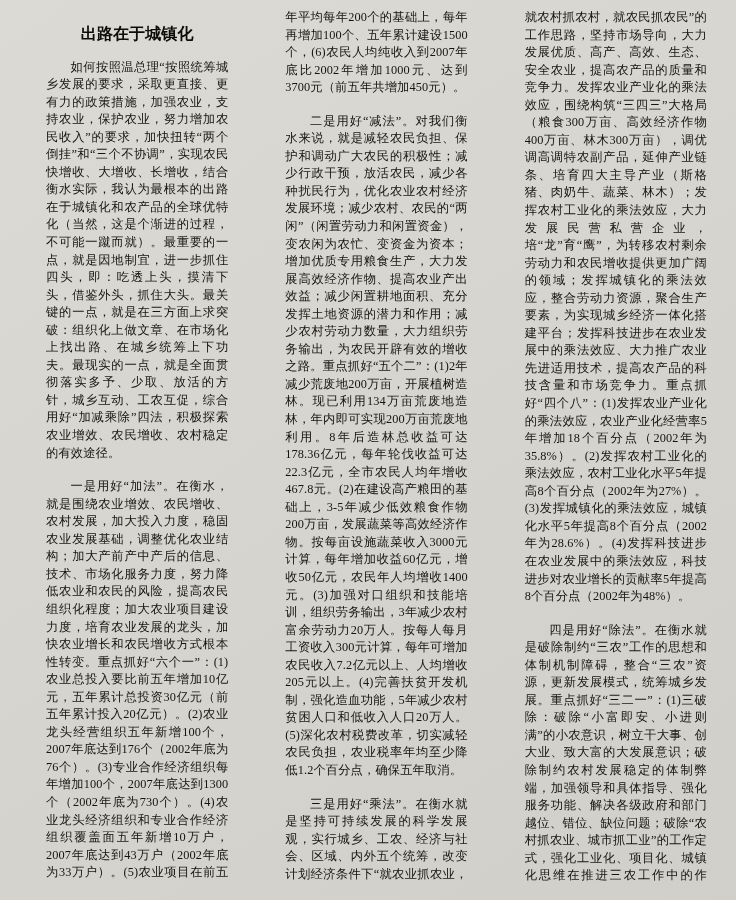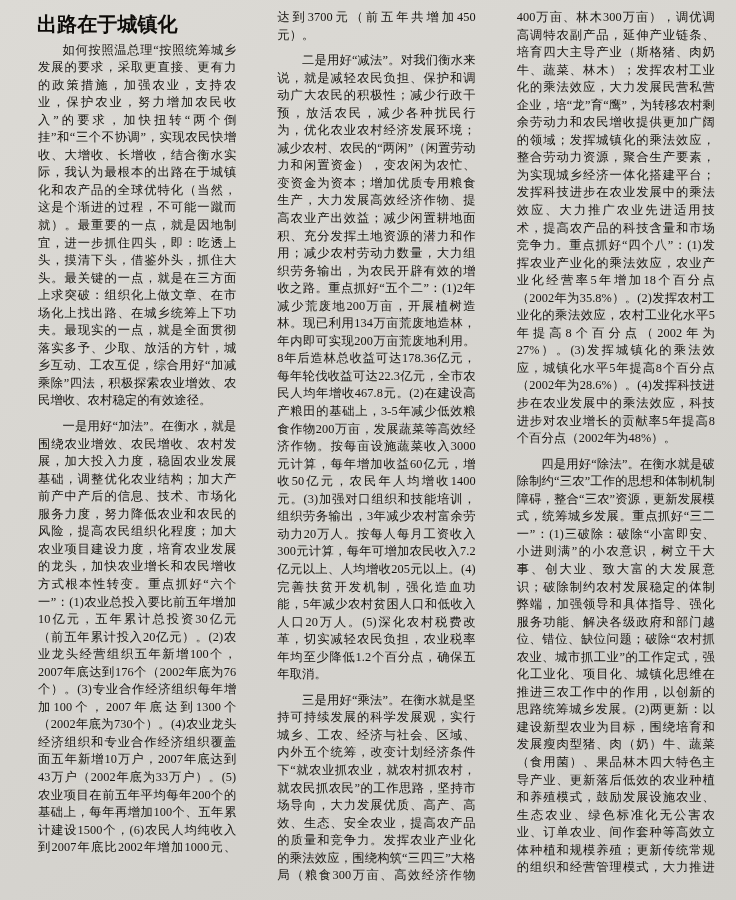--- a/index.html
+++ b/index.html
@@ -26,31 +26,31 @@
     column-gap: 25px;
     column-fill: auto;
     font-family: "Liberation Serif", "DejaVu Serif", serif;
     font-size: 12.3px;
     line-height: 17.55px;
     color: #161410;
     text-align: justify;
     letter-spacing: 0.1px;
   }
   .article-title {
-    font-size: 20px;
+    font-size: 16px;
     font-weight: bold;
-    text-align: left;
+    text-align: center;
     text-indent: 0;
-    margin: 7px;
+    margin: 16px;
     padding: 0;
     line-height: 17.55px;
     color: #0e0c09;
   }
   .article-body p {
-    margin: 8px;
+    margin: 16px;
     padding: 0;
     text-indent: 2em;
   }
   .end-mark {
     font-family: "DejaVu Sans", sans-serif;
     font-size: 12px;
     color: #0e0c09;
   }
 </style>
 </head>

